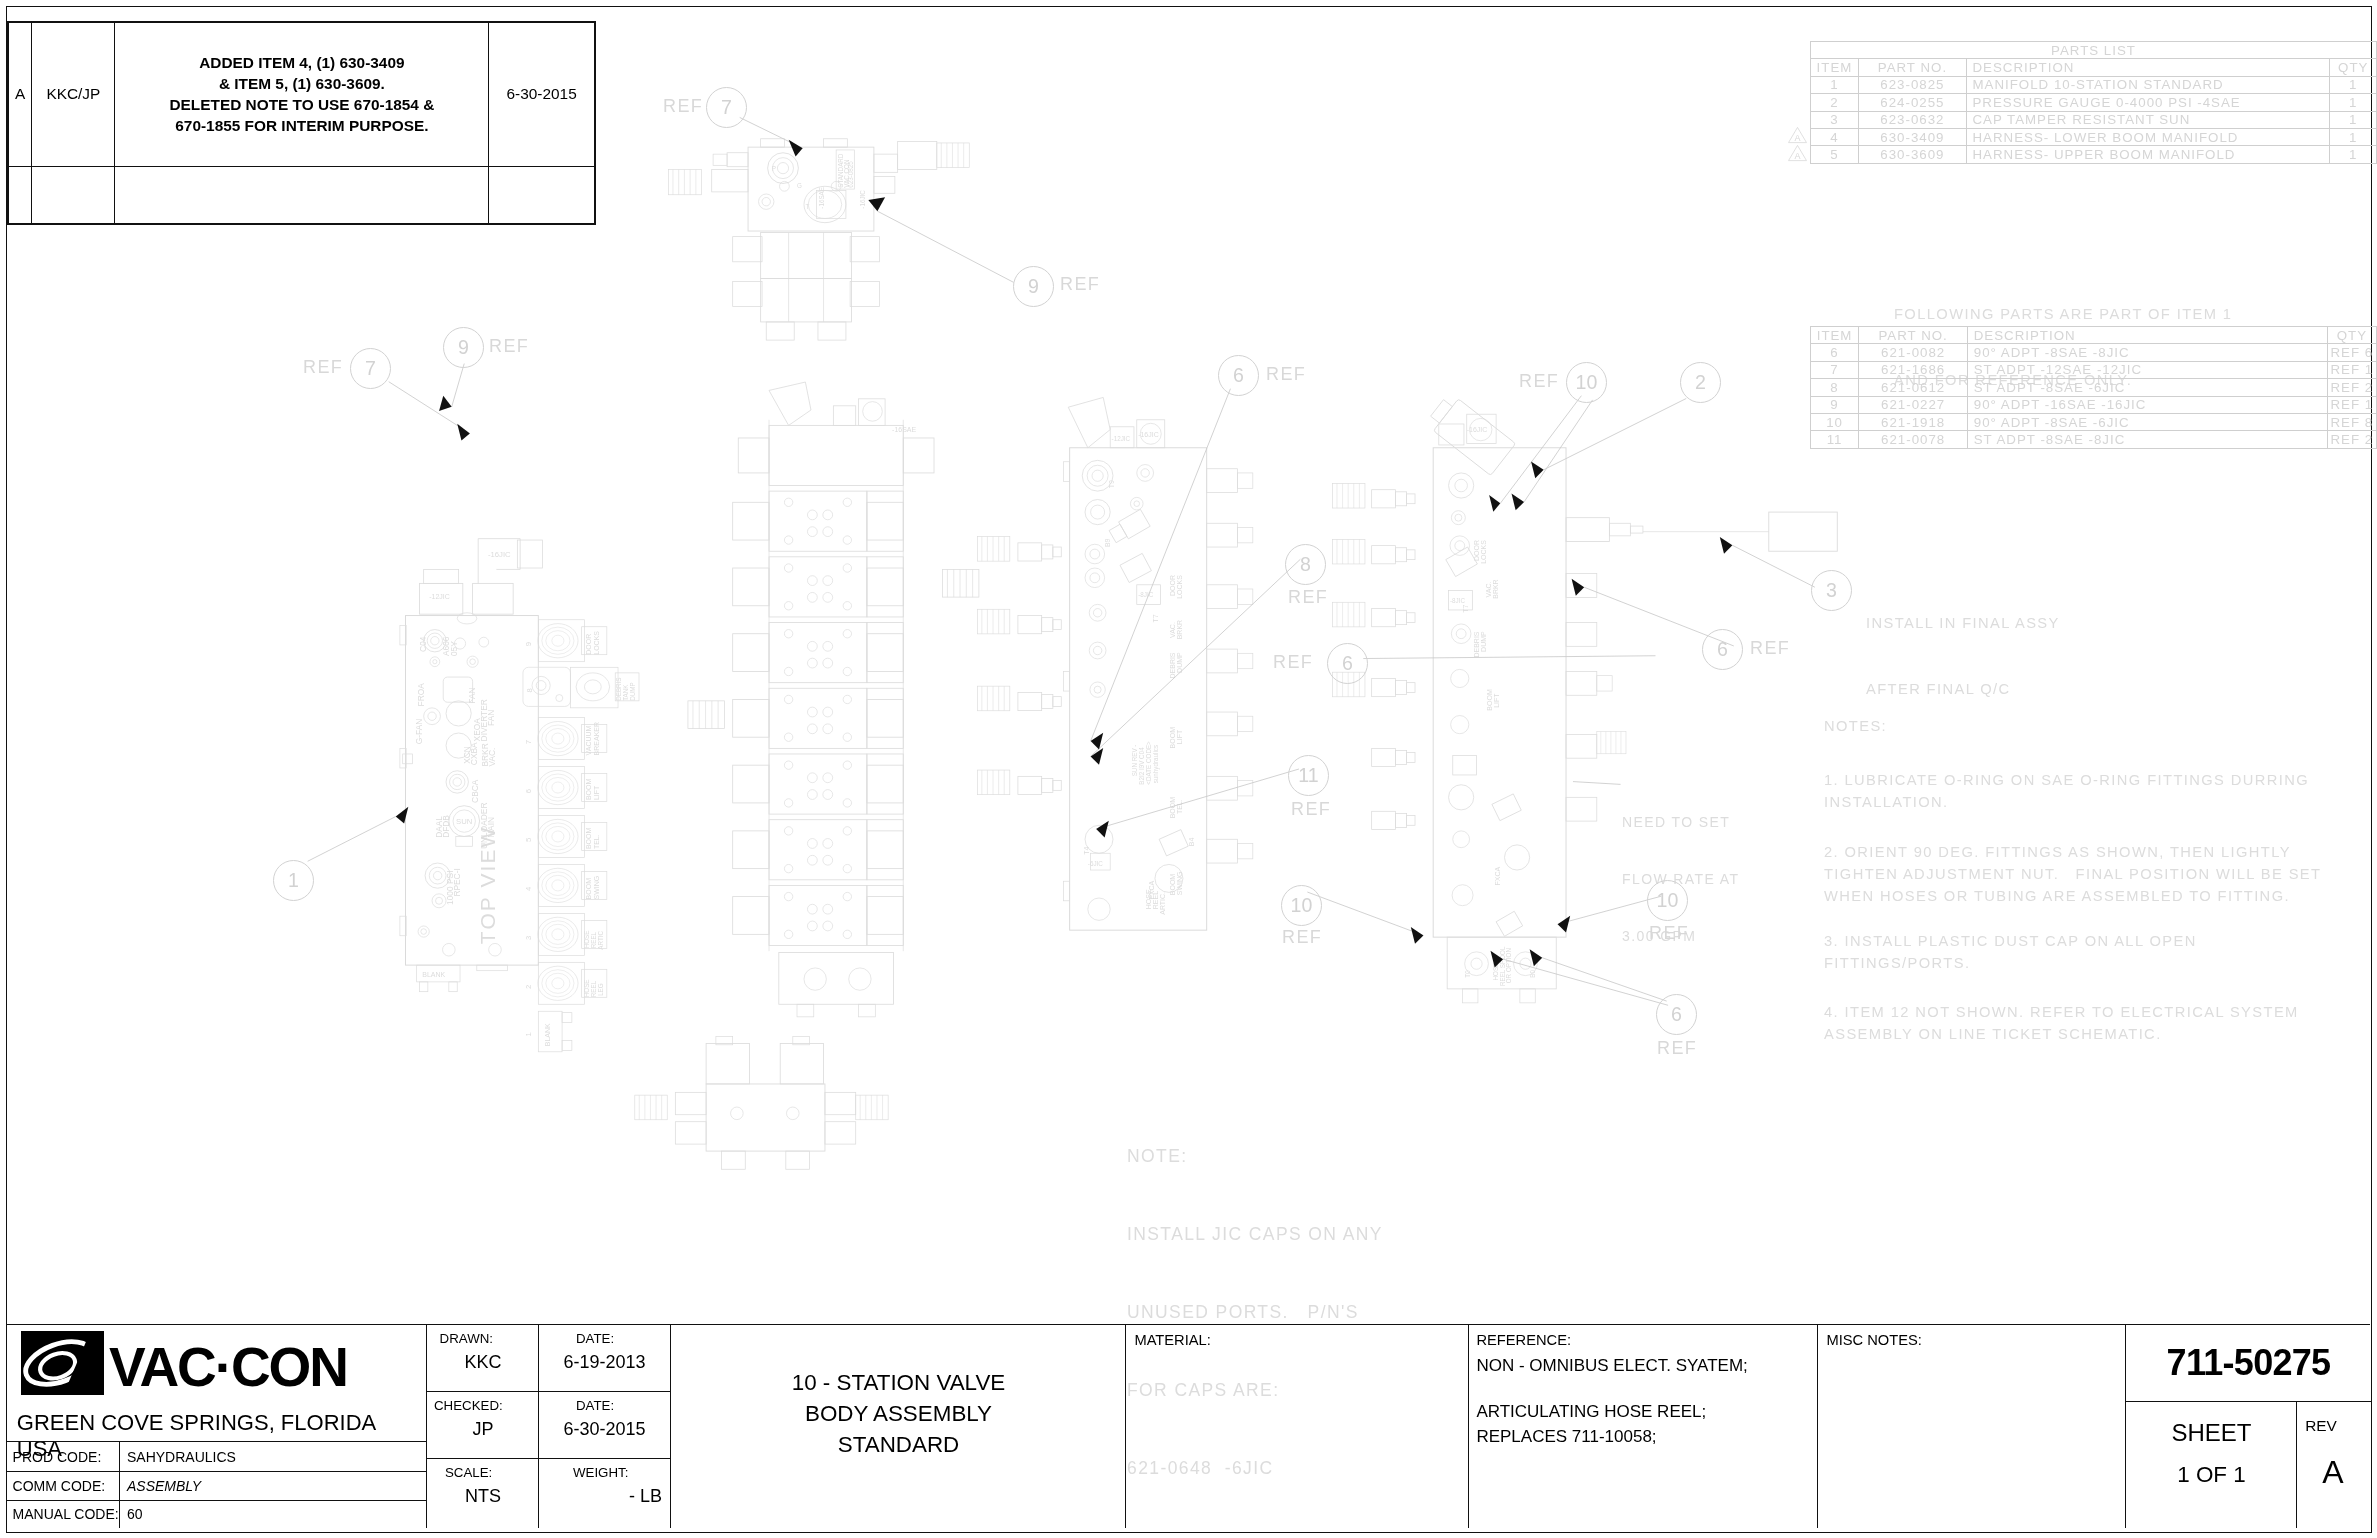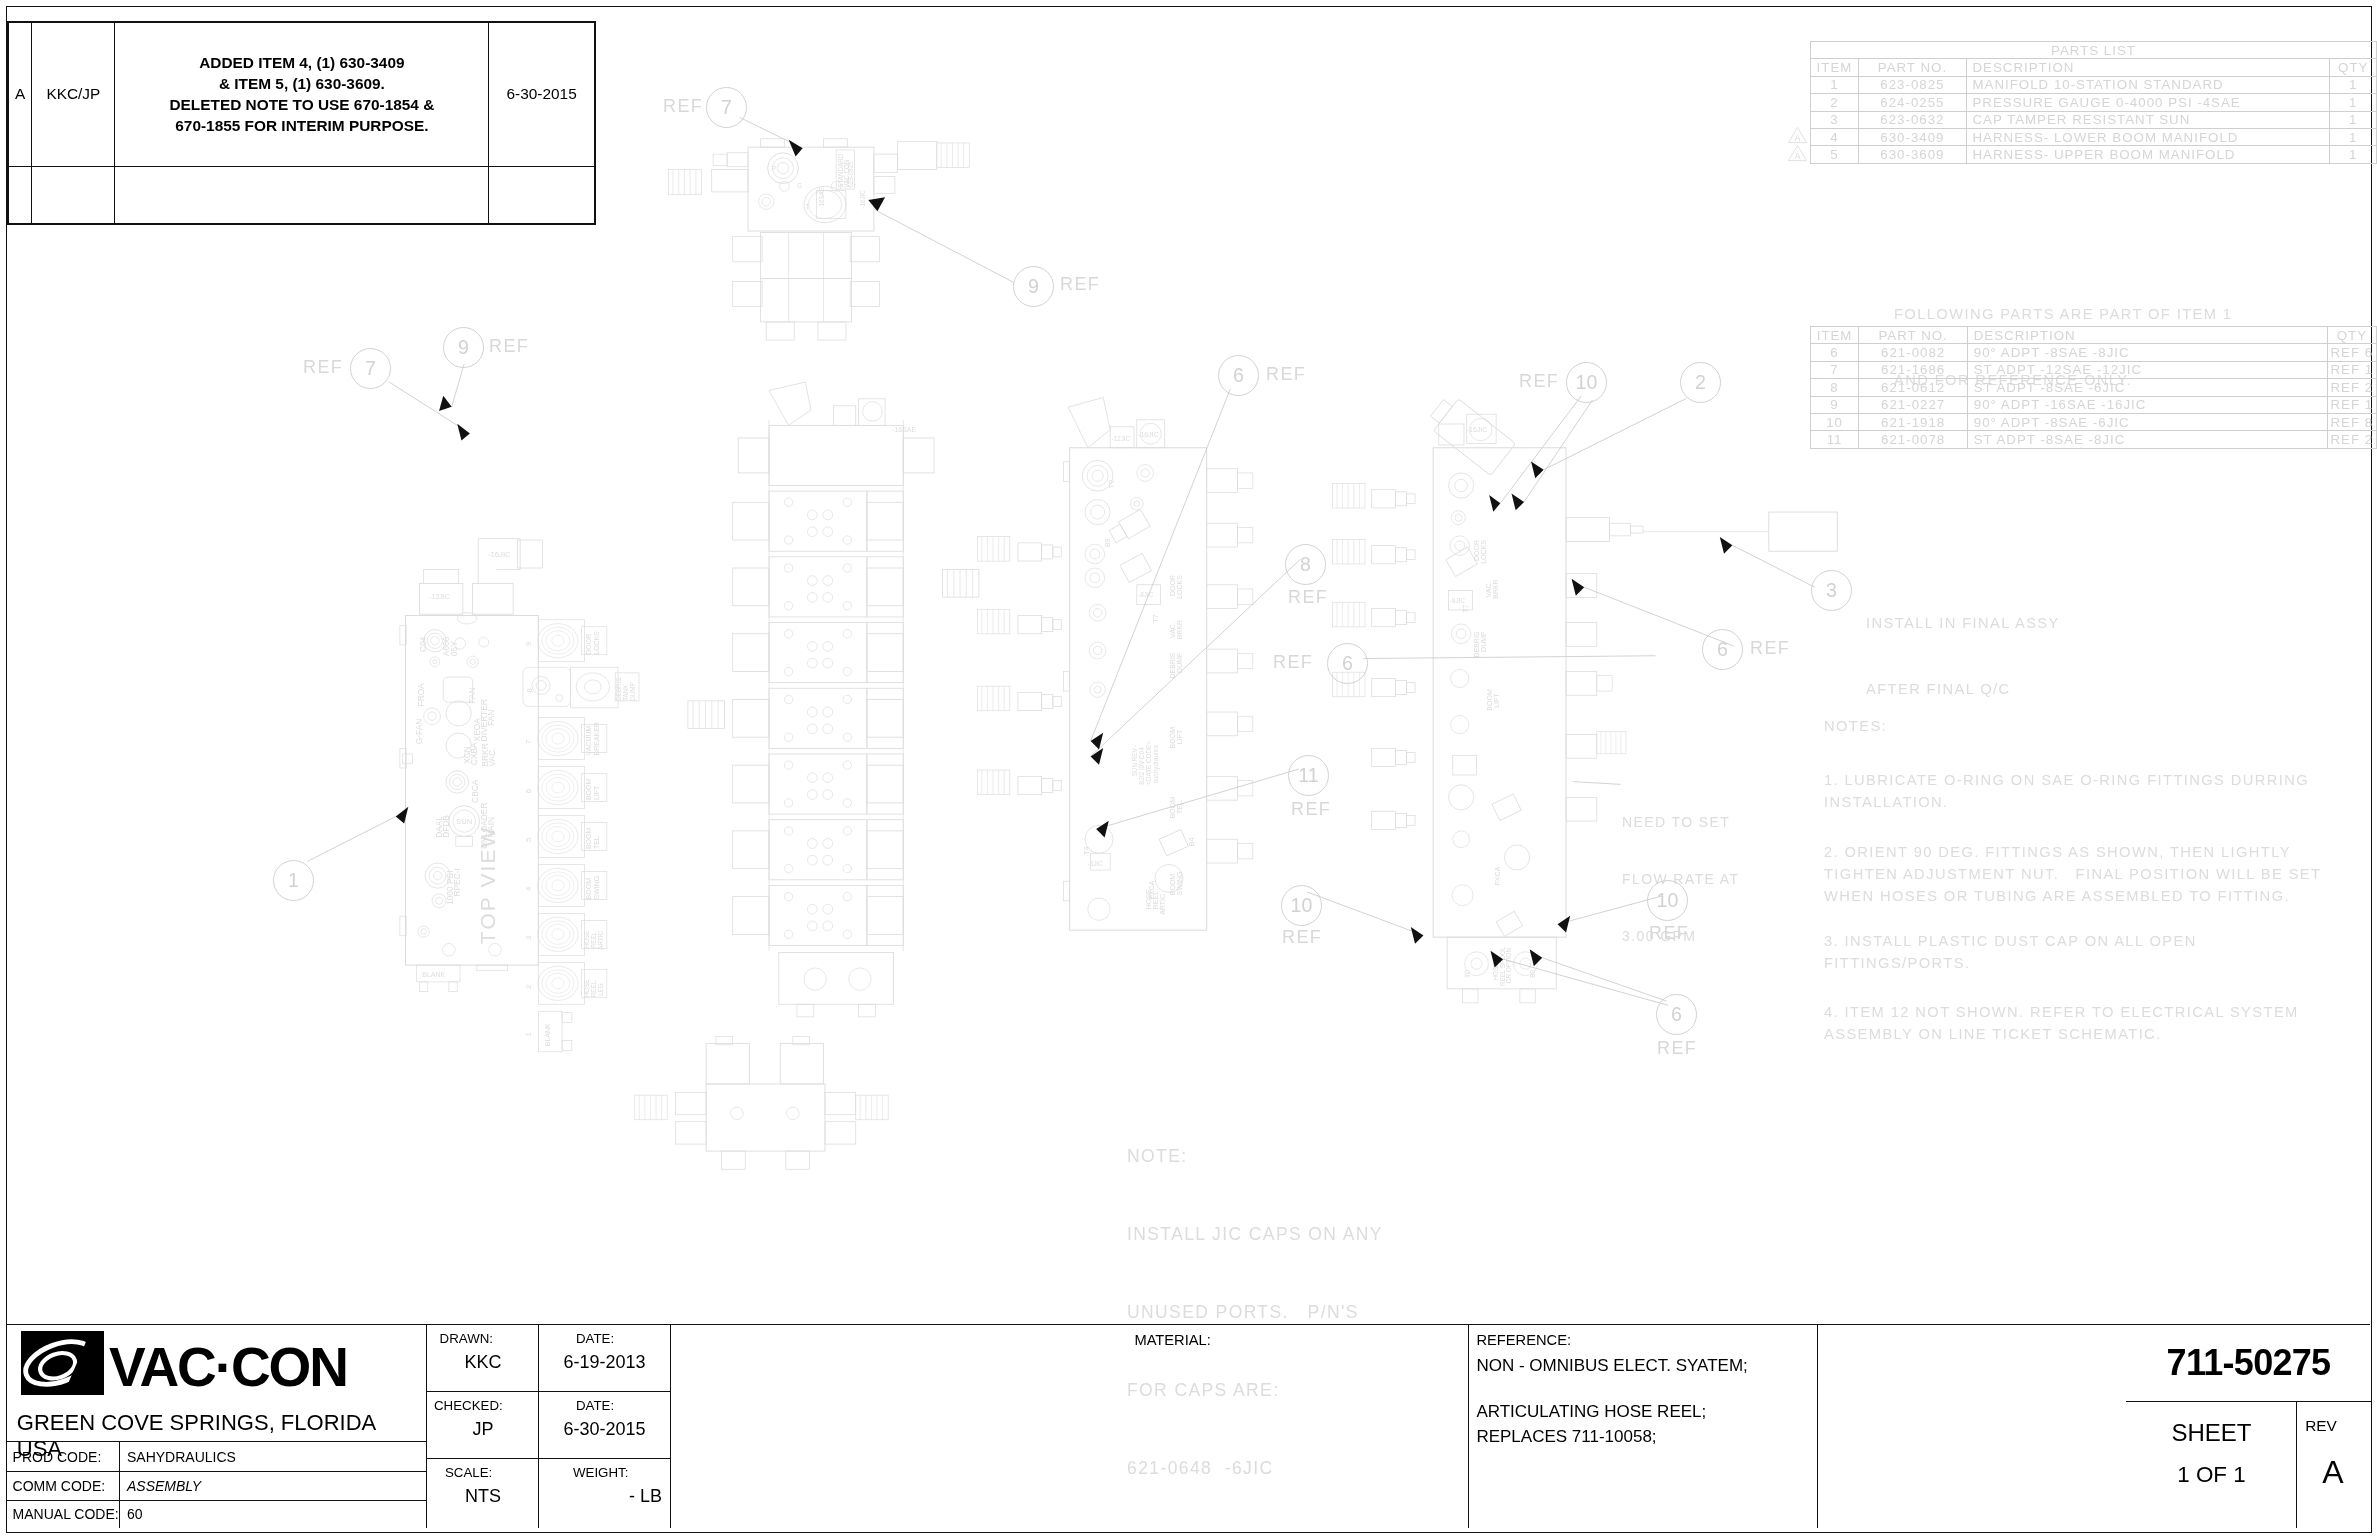--- a/index.html
+++ b/index.html
@@ -970,36 +970,47 @@
   </div>
   <div class="tb-cell" style="left:420px;top:134px;width:112px;height:69px;">
     <div class="tb-lbl" style="position:absolute;left:18px;top:5.6px;">SCALE:</div>
     <div class="tb-val" style="position:absolute;left:0;top:26.6px;width:112px;text-align:center;">NTS</div>
   </div>
   <div class="tb-cell" style="left:531px;top:134px;width:133px;height:69px;">
     <div class="tb-lbl" style="position:absolute;left:35px;top:5.6px;">WEIGHT:</div>
     <div class="tb-val" style="position:absolute;left:0;top:26.6px;width:124px;text-align:right;">- LB</div>
   </div>
 
+  <div class="tb-cell" style="left:664px;top:0;width:455px;height:203px;">
+    <div style="position:absolute;left:0;top:42px;width:455px;text-align:center;font-size:22.4px;line-height:31px;color:#000;">
+      <div>10 - STATION  VALVE</div>
+      <div>BODY  ASSEMBLY</div>
+      <div>STANDARD</div>
+    </div>
+  </div>
 
   <div class="tb-cell" style="left:1119px;top:0;width:343px;height:203px;">
     <div class="tb-lbl" style="position:absolute;left:8.4px;top:7px;font-size:14.7px;">MATERIAL:</div>
     <div style="position:absolute;left:8.4px;top:31px;font-size:17px;color:#000;"></div>
   </div>
 
   <div class="tb-cell" style="left:1461px;top:0;width:350px;height:203px;">
     <div class="tb-lbl" style="position:absolute;left:8.4px;top:7px;font-size:14.7px;">REFERENCE:</div>
     <div style="position:absolute;left:8.4px;top:28px;font-size:17px;line-height:25px;color:#000;">
       <div>NON - OMNIBUS  ELECT.  SYATEM;</div>
       <div style="height:21px;"></div>
       <div>ARTICULATING  HOSE  REEL;</div>
       <div>REPLACES  711-10058;</div>
     </div>
   </div>
 
+  <div class="tb-cell" style="left:1811px;top:0;width:308px;height:203px;">
+    <div class="tb-lbl" style="position:absolute;left:8.4px;top:7px;font-size:14.7px;">MISC NOTES:</div>
+    <div style="position:absolute;left:8.4px;top:31px;font-size:17px;color:#000;"></div>
+  </div>
 
   <div class="tb-cell" style="left:2119px;top:0;width:245px;height:77px;border-right:none;border-bottom:1px solid #111;">
     <div style="position:absolute;left:0;top:17px;width:245px;text-align:center;font-size:36px;font-weight:bold;color:#000;letter-spacing:-0.7px;">711-50275</div>
   </div>
   <div class="tb-cell" style="left:2119px;top:77px;width:171px;height:126px;border-right:1px solid #111;">
     <div style="position:absolute;left:0;top:17px;width:171px;text-align:center;font-size:24px;color:#000;">SHEET</div>
     <div style="position:absolute;left:0;top:60px;width:171px;text-align:center;font-size:22.4px;color:#000;">1 OF 1</div>
   </div>
   <div class="tb-cell" style="left:2289px;top:77px;width:74px;height:126px;border-right:none;">
     <div style="position:absolute;left:0;top:15.4px;width:50px;text-align:center;font-size:15.4px;color:#000;">REV</div>

